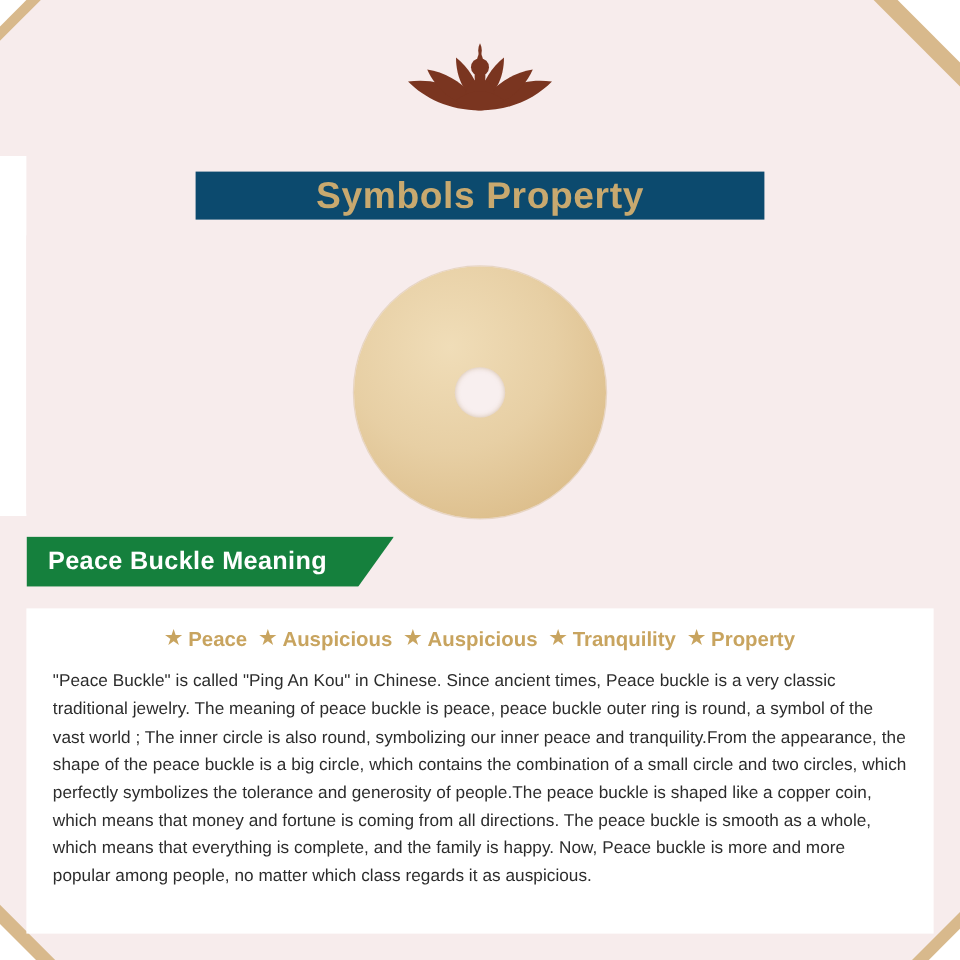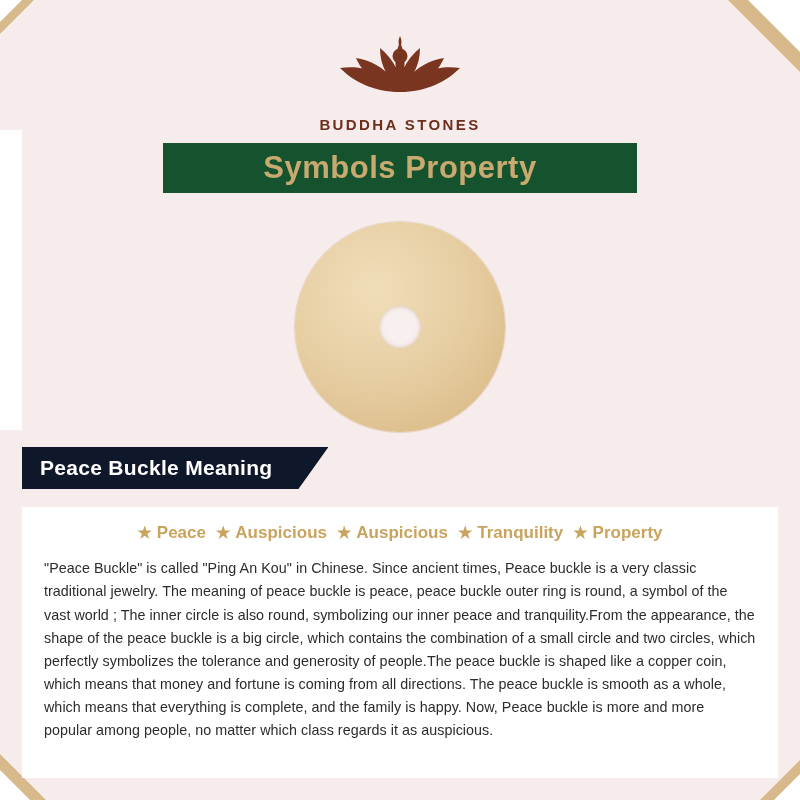--- a/index.html
+++ b/index.html
@@ -90,22 +90,22 @@
     font-weight: bold;
     color: #6d2e1c;
   }
 
   
   .title-banner {
     position: absolute;
     top: 143px;
     left: 163px;
     width: 474px;
-    height: 50px;
-    background: #14532d;
+    height: 40px;
+    background: #0c4a6e;
     display: flex;
     align-items: center;
     justify-content: center;
   }
   .title-banner h1 {
     margin: 0;
     font-size: 31px;
     font-weight: bold;
     letter-spacing: 0.5px;
     color: #c8a96f;
@@ -144,21 +144,21 @@
     background: #f8efef;
     box-shadow: inset 0 0 4px rgba(180,150,105,0.55);
   }
 
   
   .ribbon {
     position: absolute;
     top: 447px;
     left: 22px;
     height: 42px;
-    background: #0f172a;
+    background: #15803d;
     display: flex;
     align-items: center;
     padding: 0 56px 0 18px;
     clip-path: polygon(0 0, 100% 0, calc(100% - 30px) 100%, 0 100%);
   }
   .ribbon span {
     font-size: 21px;
     font-weight: bold;
     color: #ffffff;
     letter-spacing: 0.3px;
@@ -232,21 +232,20 @@
         </g>
         <g fill="#7a3520">
 
           <circle cx="86" cy="38" r="7.5"></circle>
           <path d="M86 48 C79 48 74 54 74 62 C74 66 77 70 86 70 C95 70 98 66 98 62 C98 54 93 48 86 48 Z"></path>
           <path d="M66 66 C72 60 80 58 86 58 C92 58 100 60 106 66 C100 72 92 74 86 74 C80 74 72 72 66 66 Z"></path>
           <path d="M86 30 C84 26 84 22 86 18 C88 22 88 26 86 30 Z"></path>
         </g>
       </svg>
     </span>
-    <div class="brand-name">BUDDHA STONES</div>
   </div>
 
   <div class="title-banner">
     <h1>Symbols Property</h1>
   </div>
 
   <div class="hero"></div>
   <div class="disc-wrap">
     <div class="disc">
       <div class="disc-hole"></div>

